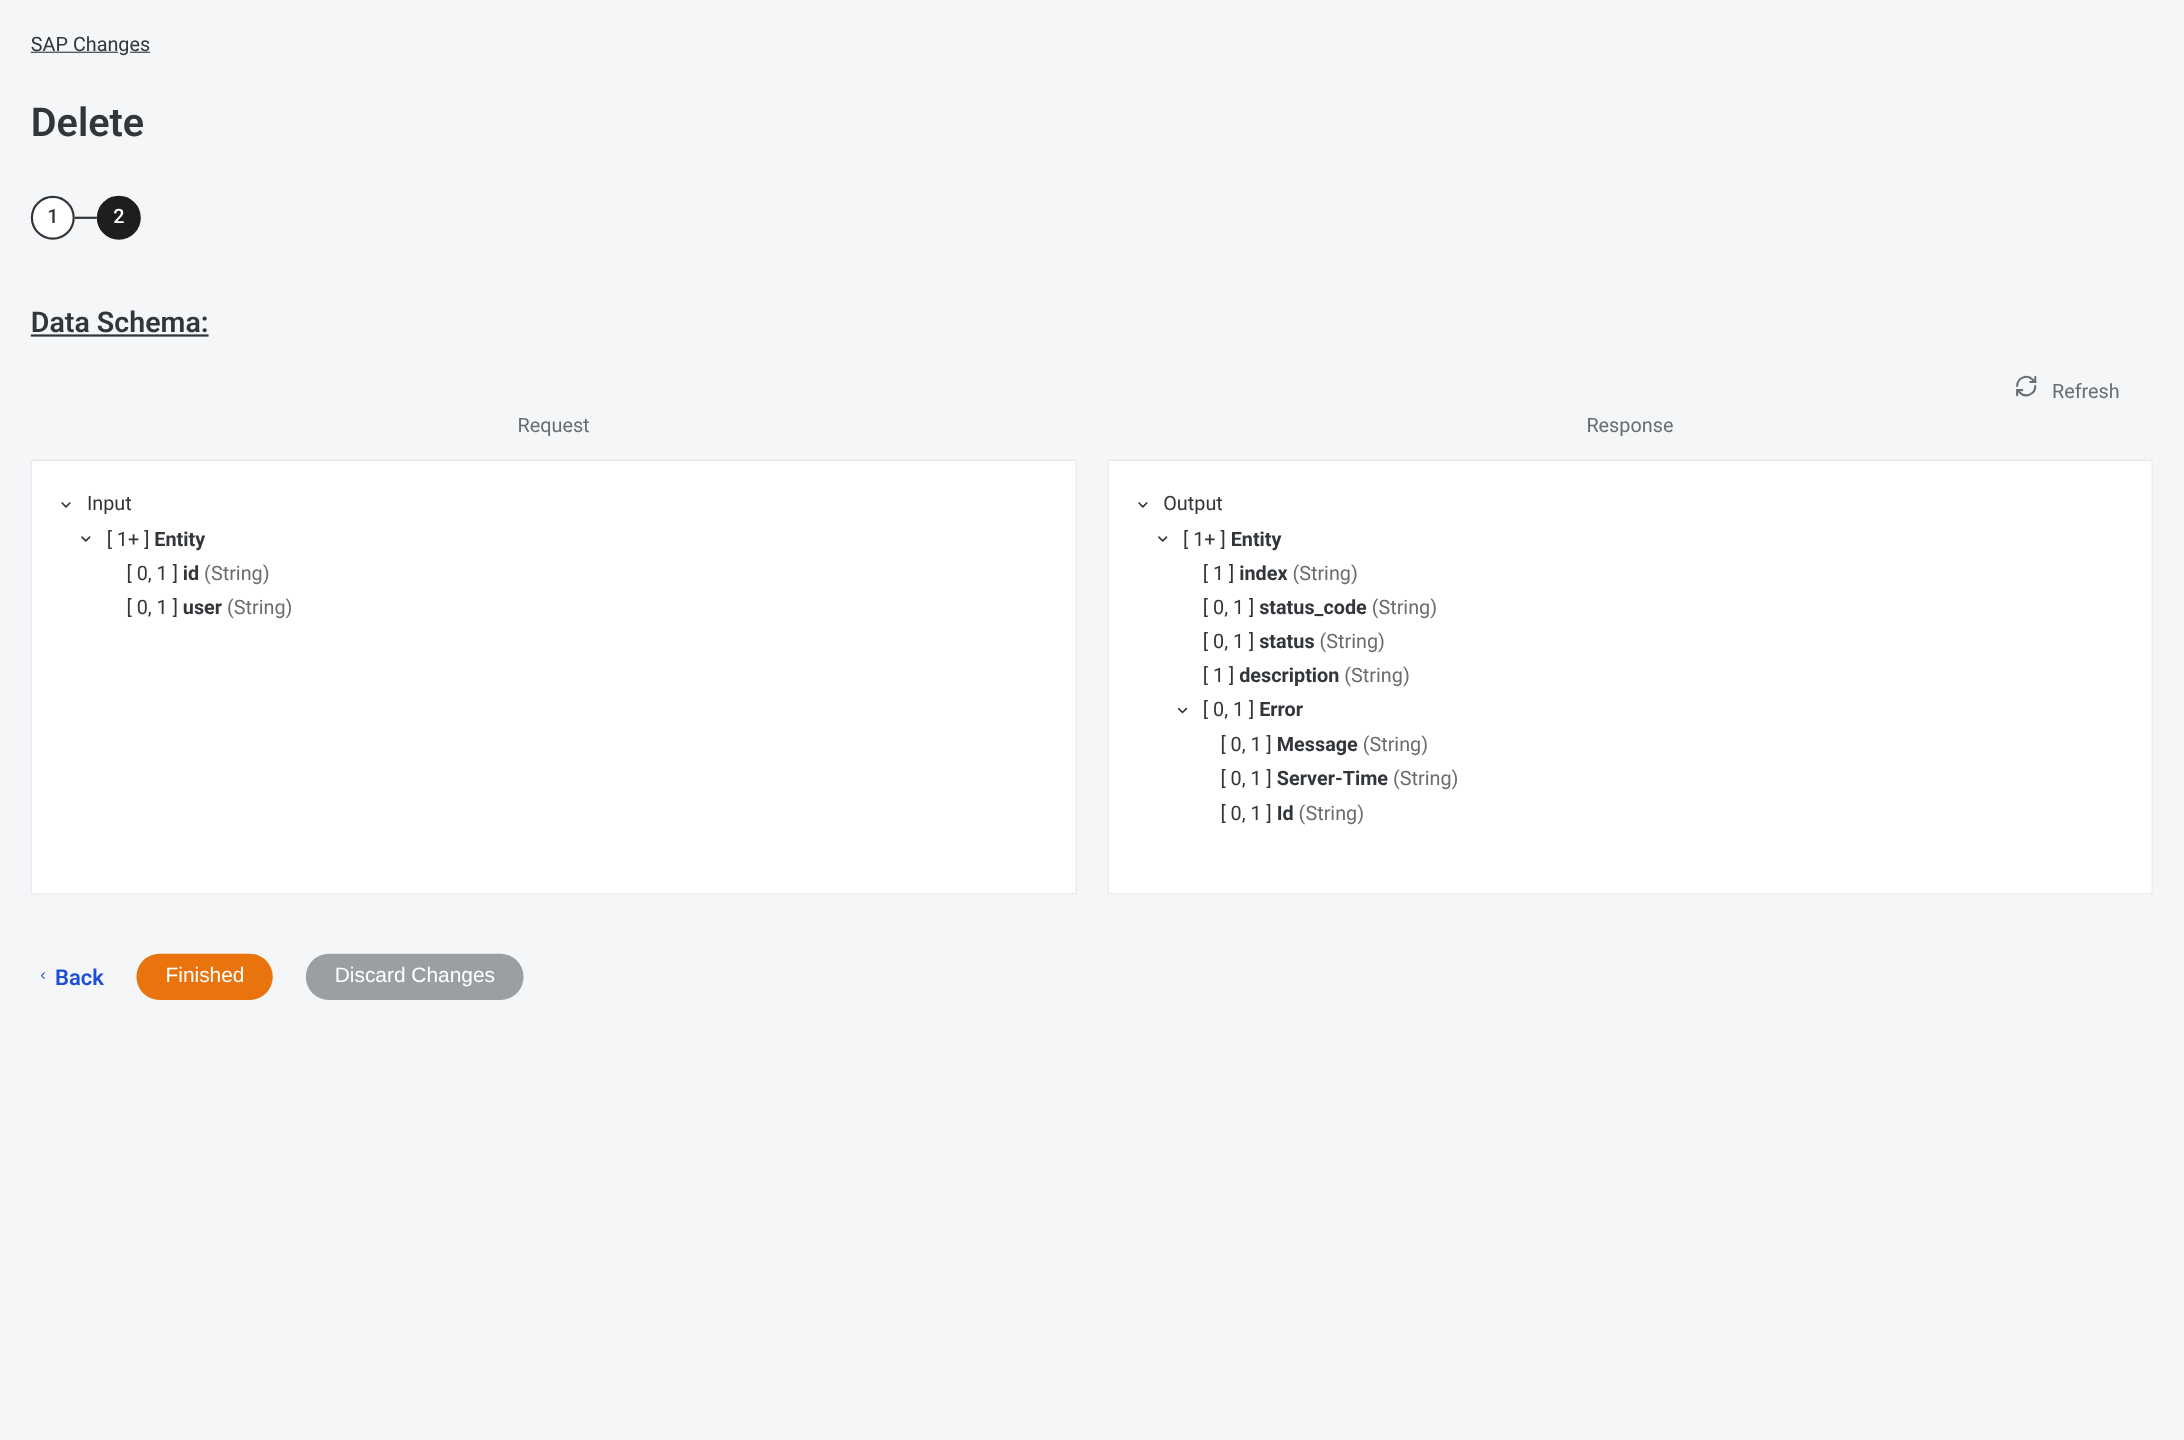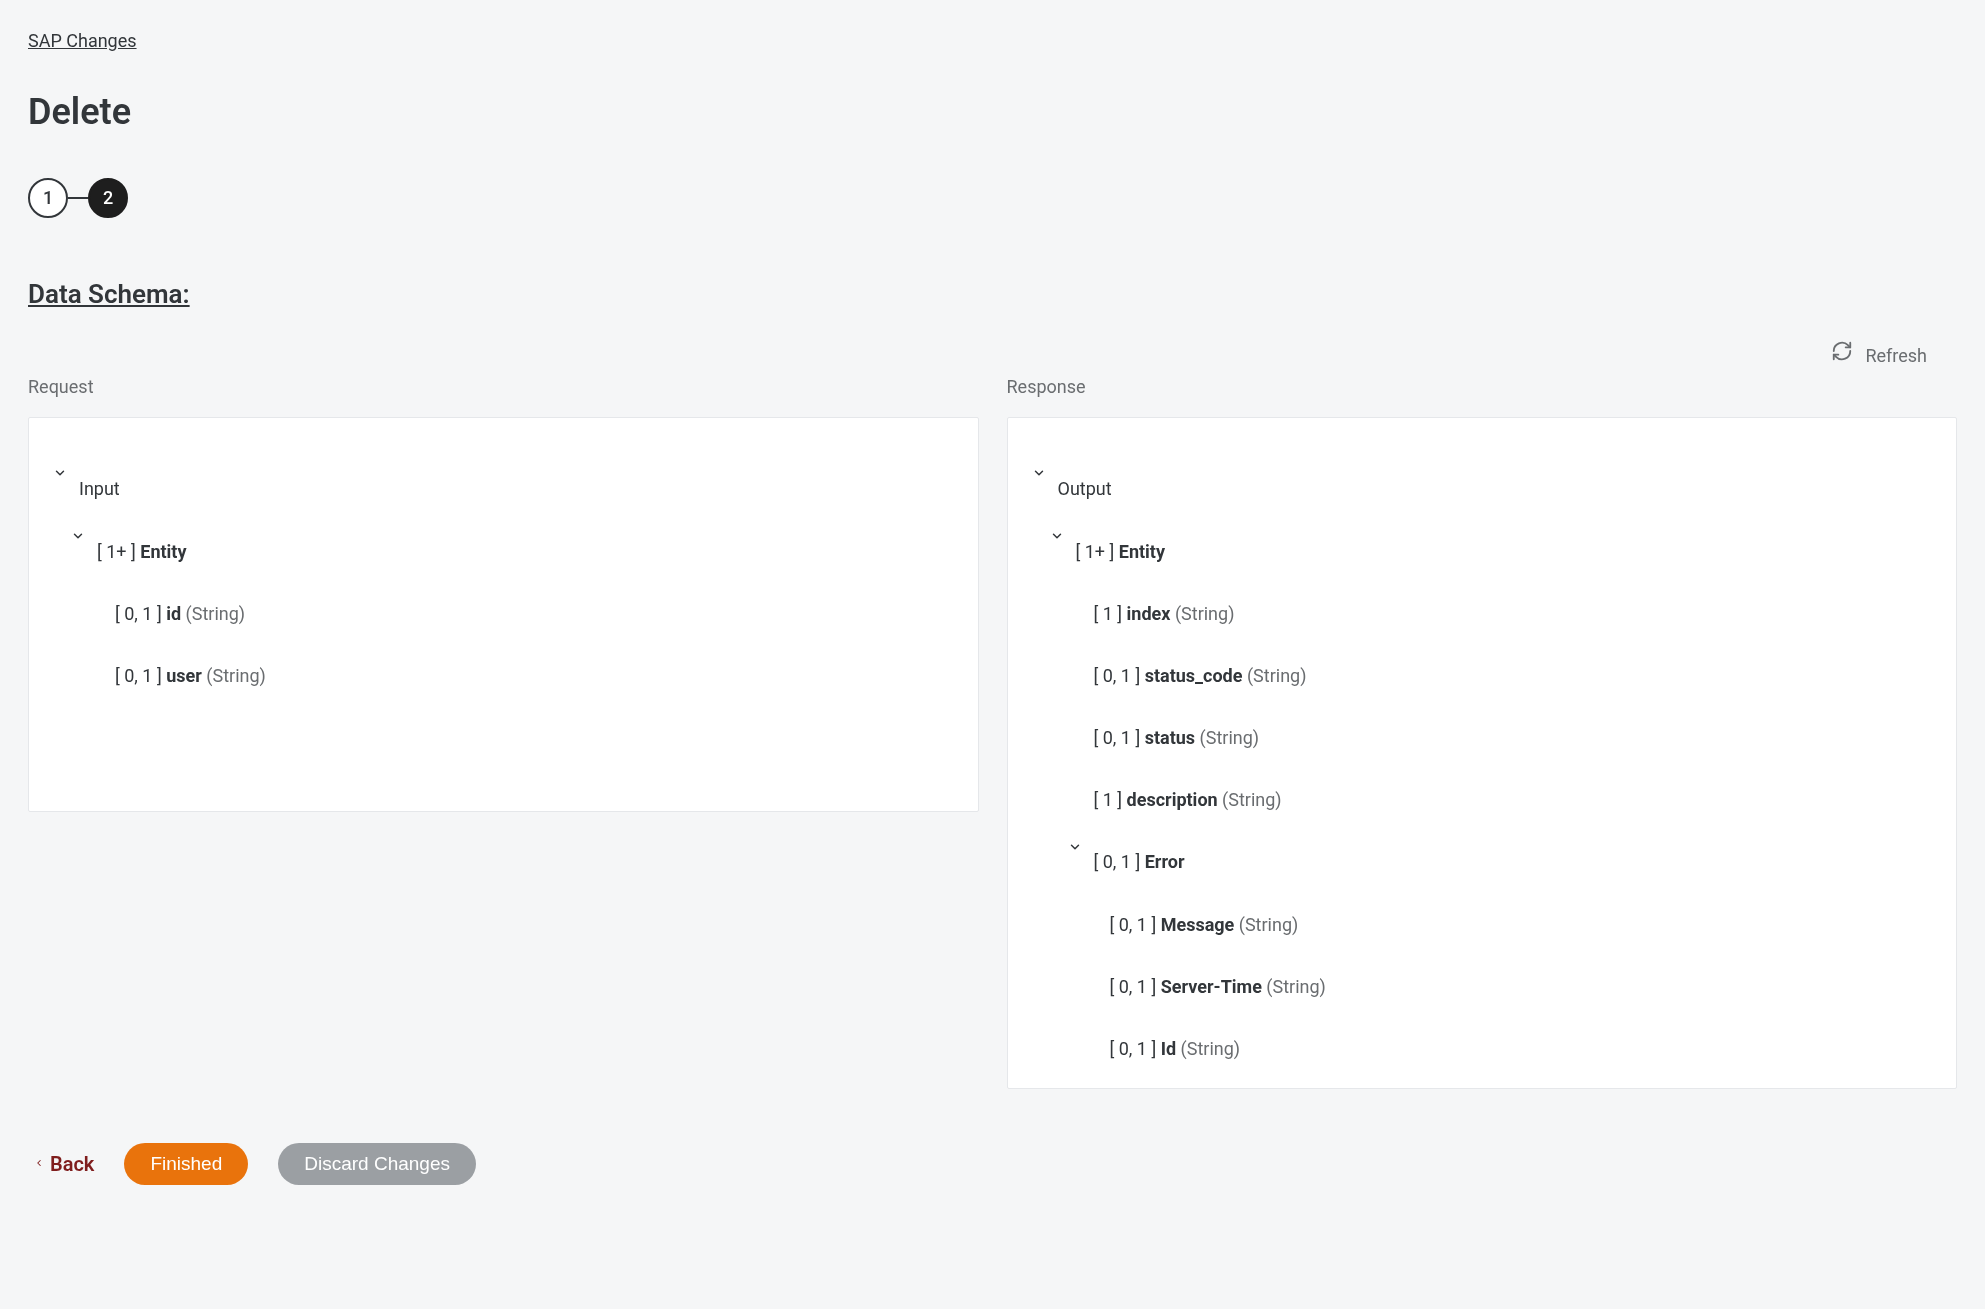--- a/index.html
+++ b/index.html
@@ -82,20 +82,21 @@
   }
   .refresh-btn svg { width: 22px; height: 22px; }
   .columns {
     display: flex;
     gap: 28px;
     margin-top: 6px;
   }
   .col {
     flex: 1;
     min-width: 0;
+    text-align: center;
   }
   .col-label {
     font-size: 18px;
     color: #6a6d70;
     margin-bottom: 18px;
   }
   .panel {
     background: #fff;
     border: 1px solid #e5e7ea;
     border-radius: 2px;
@@ -125,38 +126,37 @@
     flex-shrink: 0;
   }
   .chevron svg { width: 14px; height: 14px; }
   .chev-spacer {
     width: 18px;
     flex-shrink: 0;
     display: inline-block;
   }
   .node-label {
     color: #32363a;
-    margin-top: 31px;
   }
   .bold { font-weight: 700; color: #32363a; }
   .type { color: #6a6d70; }
   .footer {
     display: flex;
     align-items: center;
     gap: 30px;
     margin-top: 54px;
     padding-left: 6px;
   }
   .back-link {
     display: flex;
     align-items: center;
     gap: 6px;
     font-size: 20px;
     font-weight: 600;
-    color: #7f1d1d;
+    color: #1d4ed8;
     cursor: pointer;
   }
   .back-link svg { width: 10px; height: 16px; }
   .btn {
     border: none;
     border-radius: 999px;
     padding: 10px 26px;
     font-size: 19px;
     font-weight: 500;
     cursor: pointer;

